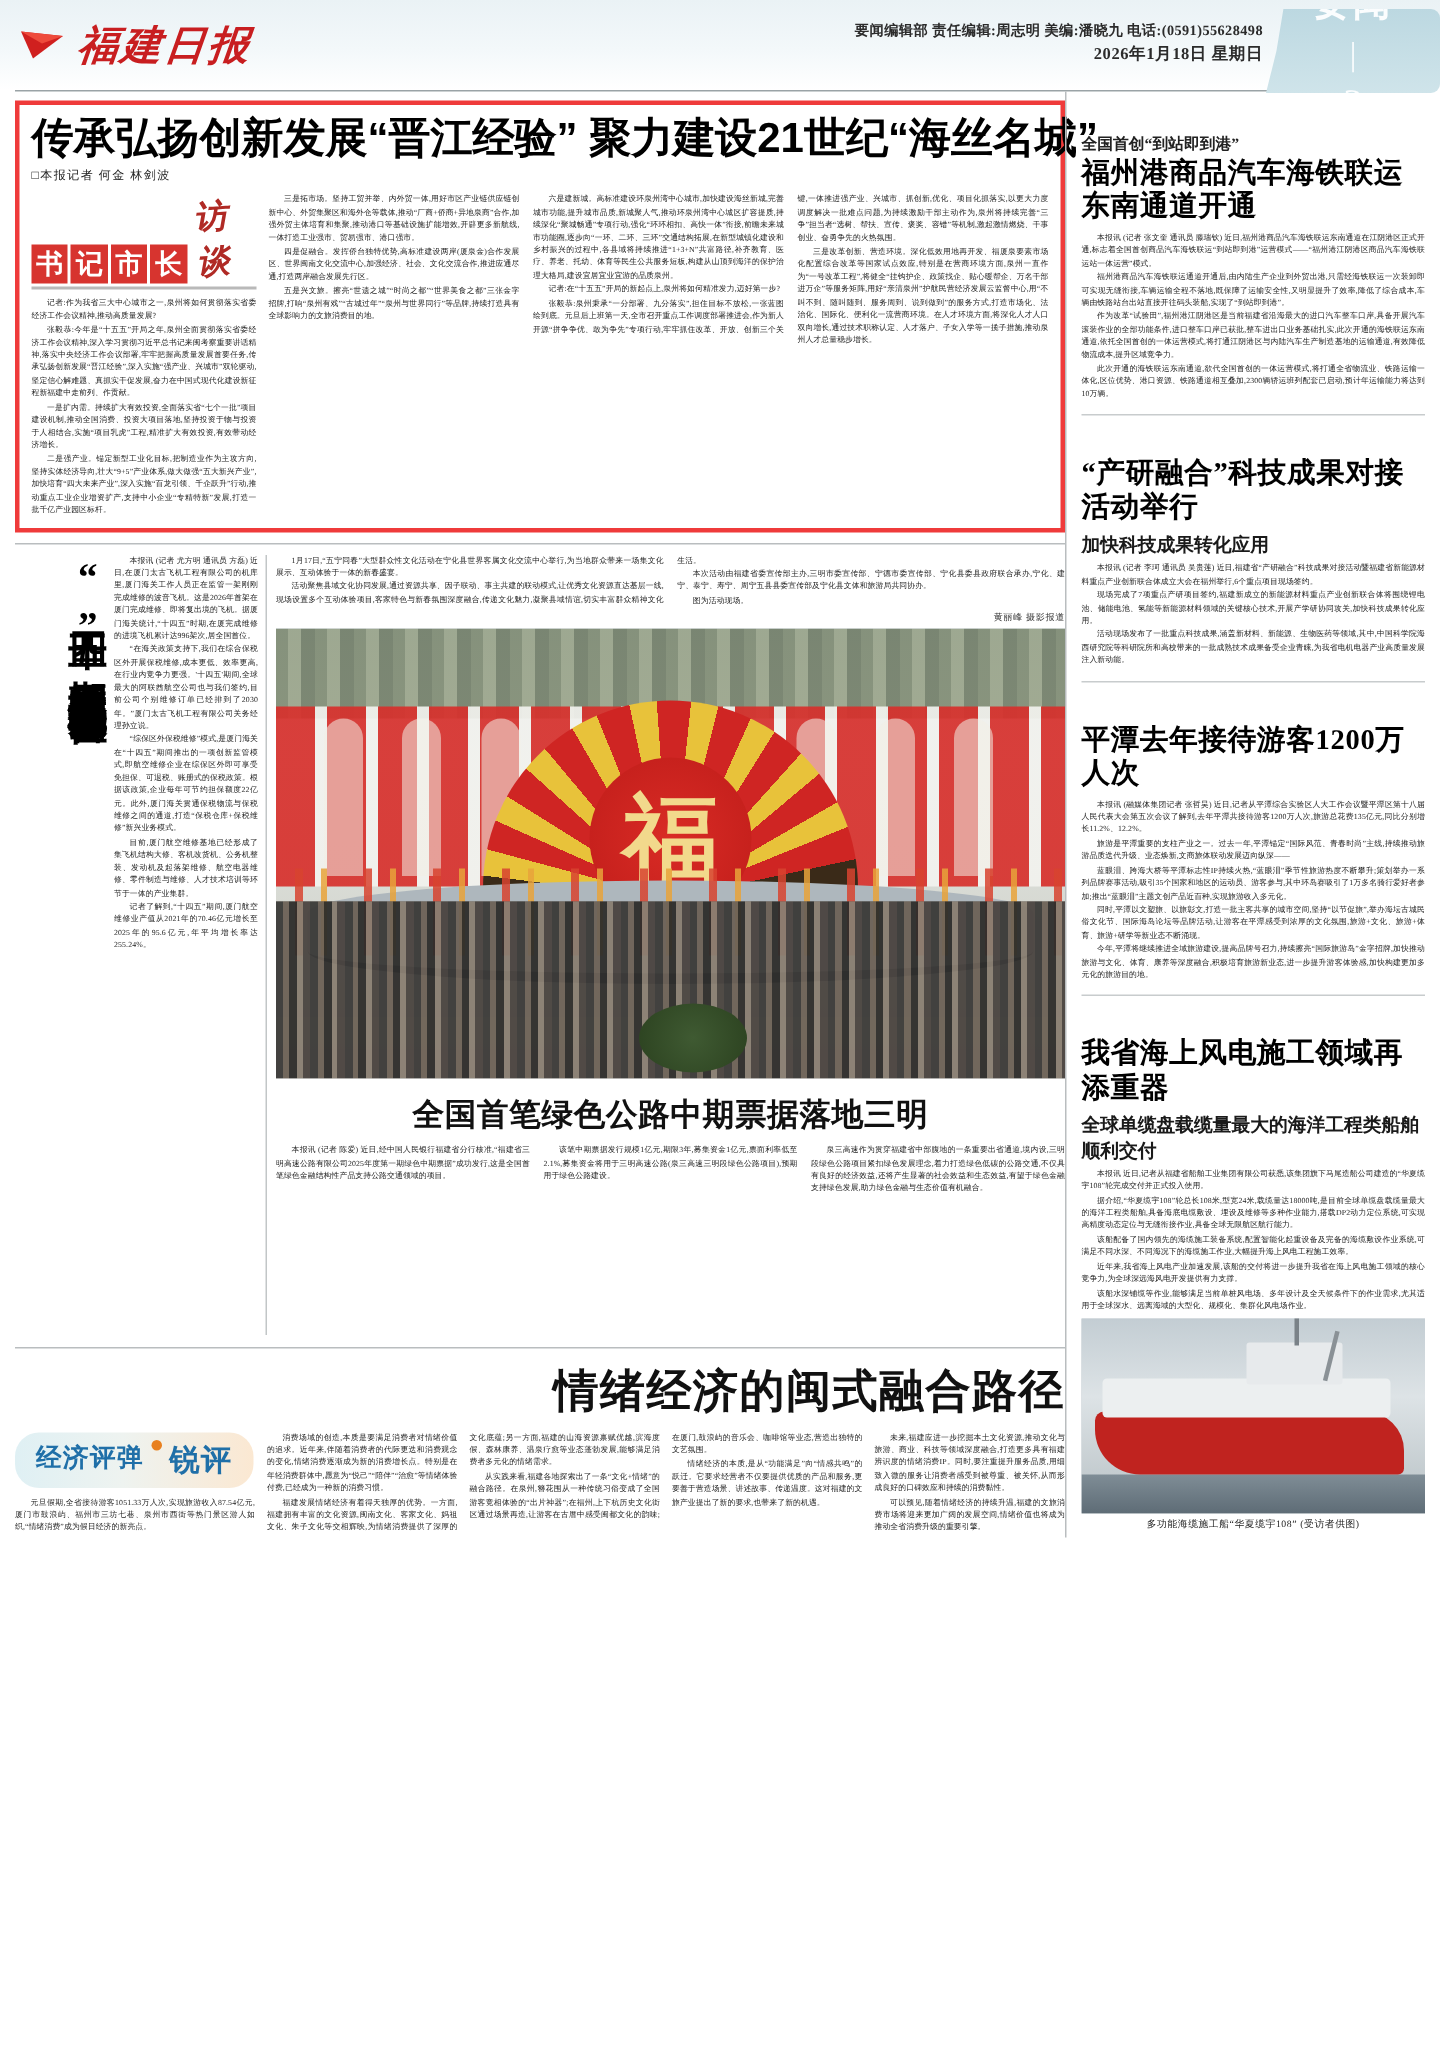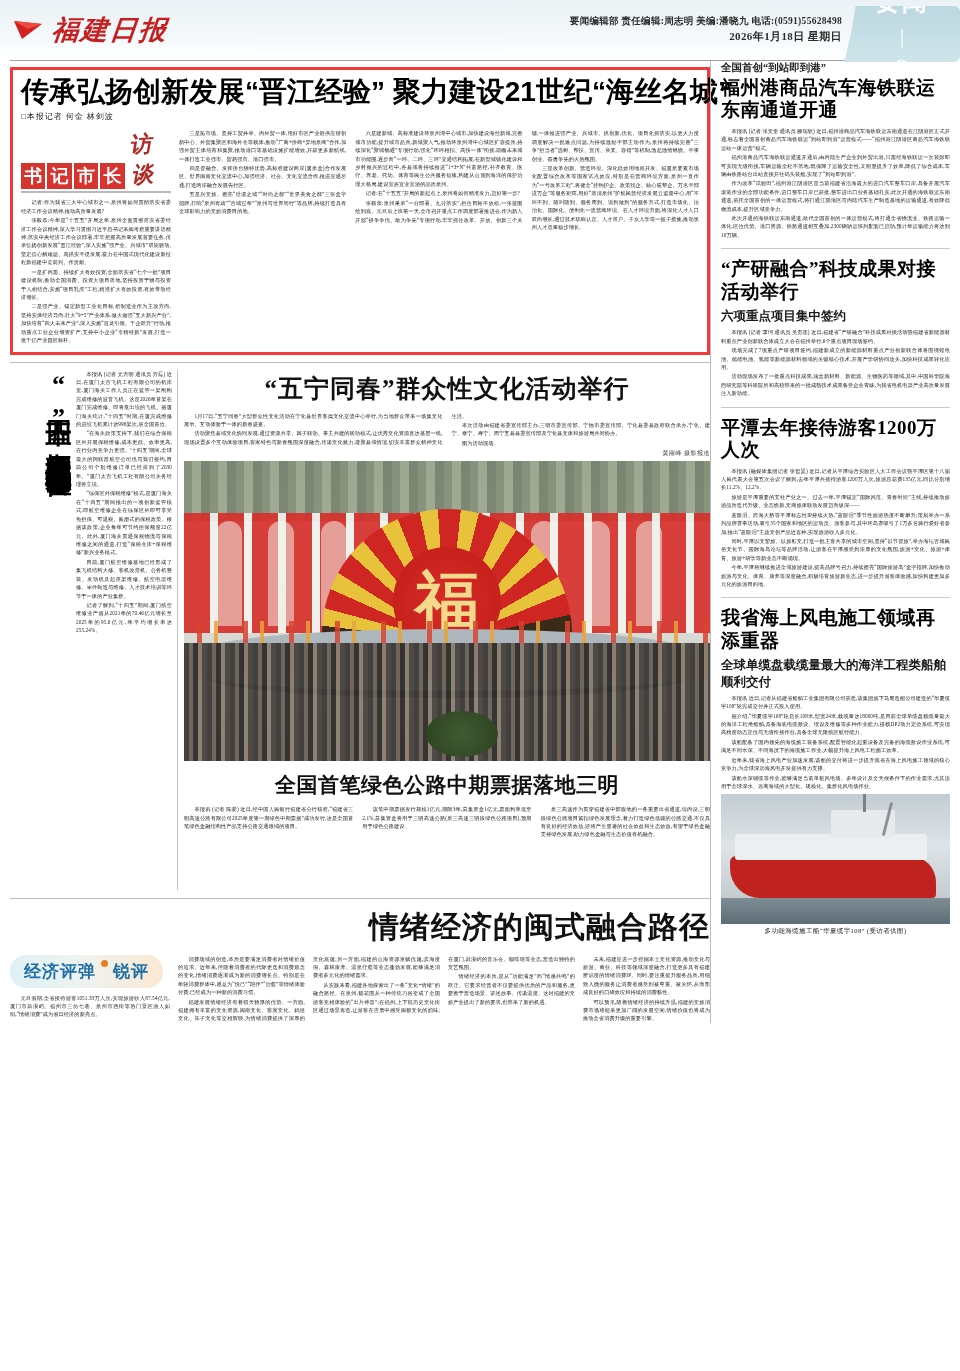--- a/index.html
+++ b/index.html
@@ -56,21 +56,21 @@
     transform:rotate(-4deg);}
   .il-underline{height:2px;background:#b9b9b9;margin-top:2px;}
   .feature-cols{flex:1;}
 
   
   .r-kicker{font-size:10.5px;color:#222;margin:0 0 2px 0;font-weight:600;}
   .r-head{font-size:19px;font-weight:700;line-height:1.18;color:#000;margin:0 0 5px 0;
     font-family:"Liberation Serif",serif;letter-spacing:.5px;}
   .r-sub{font-size:12.5px;font-weight:600;color:#1a1a1a;margin:2px 0 4px 0;line-height:1.3;}
   .r-sep{height:1px;background:#c8cccd;margin:9px 0;}
-  .r-block{margin-bottom:4px;}
+  .r-block{margin-bottom:4px;margin-top:28px;}
 
   
   .mid{display:flex;margin-top:7px;border-top:1px solid #b9bdbf;padding-top:7px;}
   .vert-head{width:62px;flex:none;writing-mode:vertical-rl;text-orientation:upright;
     font-size:26px;font-weight:700;line-height:1.06;letter-spacing:1px;color:#000;
     font-family:"Liberation Serif",serif;height:520px;margin-right:4px;}
   .vert-col{width:96px;flex:none;border-right:1px solid #c2c6c7;padding-right:5px;margin-right:6px;}
   .mid-main{flex:1;}
   .mid-title{font-size:25px;font-weight:700;text-align:center;margin:2px 0 7px 0;
     font-family:"Liberation Serif",serif;letter-spacing:1px;}
@@ -116,21 +116,21 @@
   .bot-title{font-size:30px;font-weight:700;text-align:right;letter-spacing:1px;
     font-family:"Liberation Serif",serif;}
   .bot-byline{font-size:8px;text-align:center;margin-top:4px;letter-spacing:1px;color:#222;}
   .bot-body{display:flex;gap:8px;margin-top:7px;}
   .pill{width:160px;flex:none;}
   .pill-inner{display:inline-flex;align-items:flex-start;gap:5px;padding:5px 14px;border-radius:16px;
     background:linear-gradient(90deg,#dff0f4 0%,#eef3f0 45%,#fbe8d2 100%);}
   .pill-a{font-size:17px;font-weight:700;color:#1f6fa8;letter-spacing:1px;
     font-family:"Liberation Sans",sans-serif;}
   .pill-dot{width:7px;height:7px;border-radius:50%;background:#e8801f;}
-  .pill-b{font-size:17px;font-weight:700;color:#1f6fa8;letter-spacing:1px;
+  .pill-b{font-size:20px;font-weight:700;color:#1f6fa8;letter-spacing:1px;
     font-family:"Liberation Sans",sans-serif;}
 
   
   .ship{width:100%;height:130px;position:relative;overflow:hidden;background:#b9c3c9;margin-top:4px;}
   .sh-sky{position:absolute;inset:0;background:linear-gradient(180deg,#c3cdd3 0%,#dde3e6 40%,#b7c0c4 100%);}
   .sh-hull{position:absolute;left:4%;right:6%;bottom:26px;height:42px;background:#c0231f;
     border-radius:6px 26px 4px 30px;}
   .sh-deck{position:absolute;left:6%;right:10%;bottom:64px;height:26px;background:#eceff0;border-radius:3px;}
   .sh-house{position:absolute;left:48%;bottom:86px;width:64px;height:28px;background:#e7eaec;border-radius:2px;}
   .sh-mast{position:absolute;left:62%;bottom:112px;width:3px;height:22px;background:#7a8288;}
@@ -205,21 +205,20 @@
         <div class="vert-head">“十四五”期间在厦完成维修进境飞机数居全国首位</div>
         <div class="vert-col txt">
           <p>本报讯 (记者 尤方明 通讯员 方磊) 近日,在厦门太古飞机工程有限公司的机库里,厦门海关工作人员正在监管一架刚刚完成维修的波音飞机。这是2026年首架在厦门完成维修、即将复出境的飞机。据厦门海关统计,“十四五”时期,在厦完成维修的进境飞机累计达996架次,居全国首位。</p>
           <p>“在海关政策支持下,我们在综合保税区外开展保税维修,成本更低、效率更高,在行业内竞争力更强。'十四五'期间,全球最大的阿联酋航空公司也与我们签约,目前公司个别维修订单已经排到了2030年。”厦门太古飞机工程有限公司关务经理孙立说。</p>
           <p>“综保区外保税维修”模式,是厦门海关在“十四五”期间推出的一项创新监管模式,即航空维修企业在综保区外即可享受免担保、可退税、账册式的保税政策。根据该政策,企业每年可节约担保额度22亿元。此外,厦门海关贯通保税物流与保税维修之间的通道,打造“保税仓库+保税维修”新兴业务模式。</p>
           <p>目前,厦门航空维修基地已经形成了集飞机结构大修、客机改货机、公务机整装、发动机及起落架维修、航空电器维修、零件制造与维修、人才技术培训等环节于一体的产业集群。</p>
           <p>记者了解到,“十四五”期间,厦门航空维修业产值从2021年的70.46亿元增长至2025年的95.6亿元,年平均增长率达255.24%。</p>
         </div>
 
         <div class="mid-main">
-          <div class="mid-title">“五宁同春”群众性文化活动举行</div>
           <div class="txt cols2">
             <p>1月17日,“五宁同春”大型群众性文化活动在宁化县世界客属文化交流中心举行,为当地群众带来一场集文化展示、互动体验于一体的新春盛宴。</p>
             <p>活动聚焦县域文化协同发展,通过资源共享、因子联动、事主共建的联动模式,让优秀文化资源直达基层一线,现场设置多个互动体验项目,客家特色与新春氛围深度融合,传递文化魅力,凝聚县域情谊,切实丰富群众精神文化生活。</p>
             <p>本次活动由福建省委宣传部主办,三明市委宣传部、宁德市委宣传部、宁化县委县政府联合承办,宁化、建宁、泰宁、寿宁、周宁五县县委宣传部及宁化县文体和旅游局共同协办。</p>
             <p>图为活动现场。</p>
           </div>
           <div class="photo-credit">黄丽峰 摄影报道</div>
 
           <div class="photo">
             <div class="ph-sky"></div>
@@ -284,21 +283,21 @@
           <p>福州港商品汽车海铁联运通道开通后,由内陆生产企业到外贸出港,只需经海铁联运一次装卸即可实现无缝衔接,车辆运输全程不落地,既保障了运输安全性,又明显提升了效率,降低了综合成本,车辆由铁路站台出站直接开往码头装船,实现了“到站即到港”。</p>
           <p>作为改革“试验田”,福州港江阴港区是当前福建省沿海最大的进口汽车整车口岸,具备开展汽车滚装作业的全部功能条件,进口整车口岸已获批,整车进出口业务基础扎实,此次开通的海铁联运东南通道,依托全国首创的一体运营模式,将打通江阴港区与内陆汽车生产制造基地的运输通道,有效降低物流成本,提升区域竞争力。</p>
           <p>此次开通的海铁联运东南通道,欲代全国首创的一体运营模式,将打通全省物流业、铁路运输一体化,区位优势、港口资源、铁路通道相互叠加,2300辆轿运班列配套已启动,预计年运输能力将达到10万辆。</p>
         </div>
       </div>
 
       <div class="r-sep"></div>
 
       <div class="r-block">
         <div class="r-head">“产研融合”科技成果对接活动举行</div>
-        <div class="r-sub">六项重点项目集中签约</div>
+        <div class="r-sub">加快科技成果转化应用</div>
         <div class="txt">
           <p>本报讯 (记者 李珂 通讯员 吴贵莲) 近日,福建省“产研融合”科技成果对接活动暨福建省新能源材料重点产业创新联合体成立大会在福州举行,6个重点项目现场签约。</p>
           <p>现场完成了7项重点产研项目签约,福建新成立的新能源材料重点产业创新联合体将围绕锂电池、储能电池、氢能等新能源材料领域的关键核心技术,开展产学研协同攻关,加快科技成果转化应用。</p>
           <p>活动现场发布了一批重点科技成果,涵盖新材料、新能源、生物医药等领域,其中,中国科学院海西研究院等科研院所和高校带来的一批成熟技术成果备受企业青睐,为我省电机电器产业高质量发展注入新动能。</p>
         </div>
       </div>
 
       <div class="r-sep"></div>
 
       <div class="r-block">

